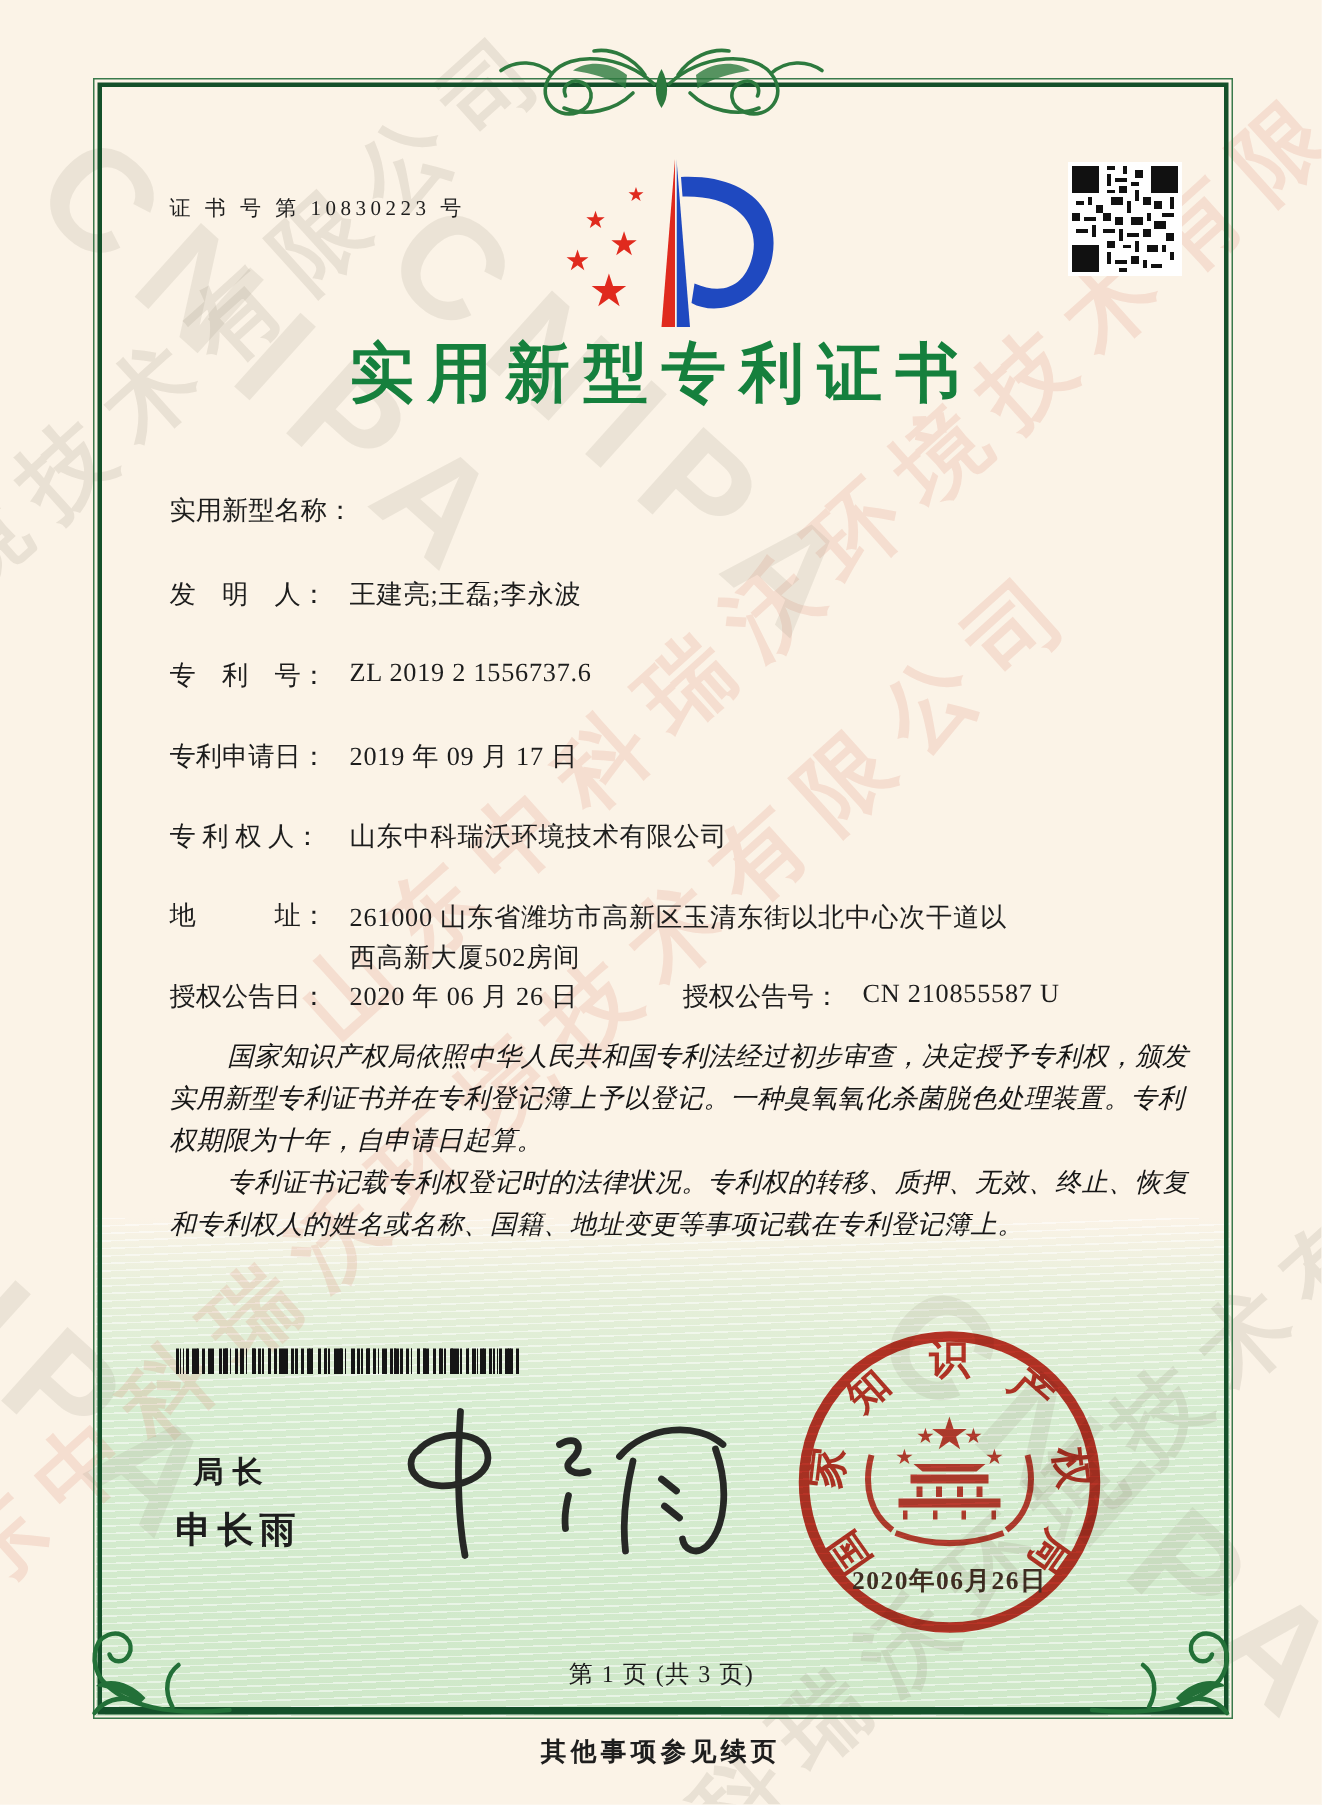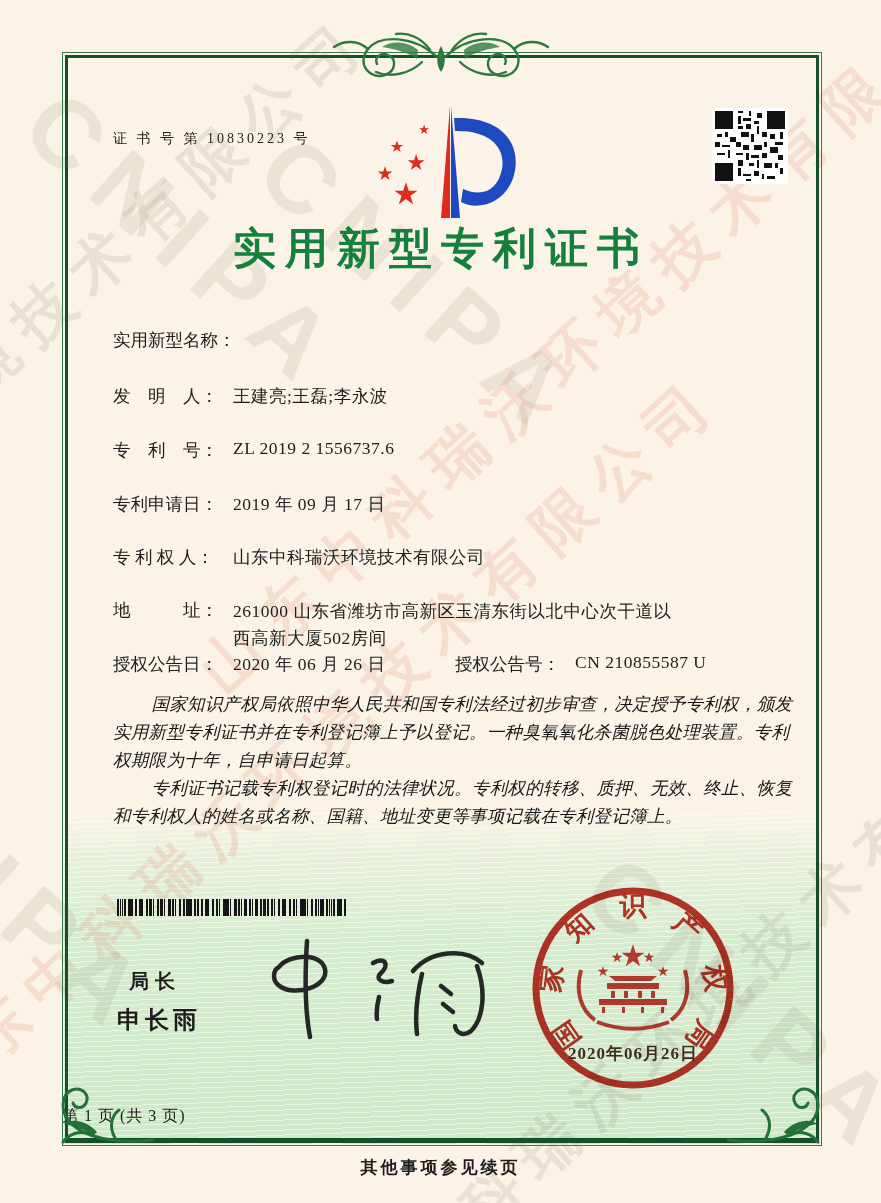--- a/index.html
+++ b/index.html
@@ -59,21 +59,21 @@
   
   .director-title{position:absolute;left:117px;top:968px;z-index:2;font-family:"Liberation Sans","DejaVu Sans",sans-serif;font-weight:bold;font-size:20px;letter-spacing:6px;margin-left:12px;}
   .director-name{position:absolute;left:117px;top:1004px;z-index:2;font-family:Liberation Sans, sans-serif;font-weight:bold;font-size:24px;letter-spacing:4px;}
   .signature{position:absolute;left:255px;top:933px;z-index:4;}
   
   .seal{position:absolute;left:527px;top:882px;z-index:5;mix-blend-mode:multiply;opacity:.94;}
   .seal text{font-family:"Liberation Serif","DejaVu Serif",serif;}
   .seal .arc-char{font-size:27px;font-weight:bold;fill:#c5281c;}
   .seal .seal-date{font-size:17px;font-weight:bold;fill:#40241b;letter-spacing:1px;}
   
-  .page-num{position:absolute;left:62px;top:1106px;width:758px;z-index:2;font-size:16px;letter-spacing:1px;}
+  .page-num{position:absolute;left:62px;top:1106px;width:758px;text-align:center;z-index:2;font-size:16px;letter-spacing:1px;}
   .continuation{position:absolute;left:0;top:1156px;width:881px;text-align:center;z-index:2;font-size:17px;font-weight:bold;letter-spacing:3px;}
 </style>
 </head>
 <body>
 
 <div class="wm-layer">
     <span class="wm-line wm-gray-cjk" style="left: -430px; top: 700px; transform: rotate(-42deg);">山东中科瑞沃环境技术有限公司</span>
     <span class="wm-line wm-pink" style="left: 210px; top: 640px; transform: rotate(-42deg);">山东中科瑞沃环境技术有限公司</span>
     <span class="wm-line wm-pink" style="left: -80px; top: 1060px; transform: rotate(-42deg);">山东中科瑞沃环境技术有限公司</span>
     <span class="wm-line wm-gray-cjk" style="left: 300px; top: 1330px; transform: rotate(-42deg);">山东中科瑞沃环境技术有限公司</span>

